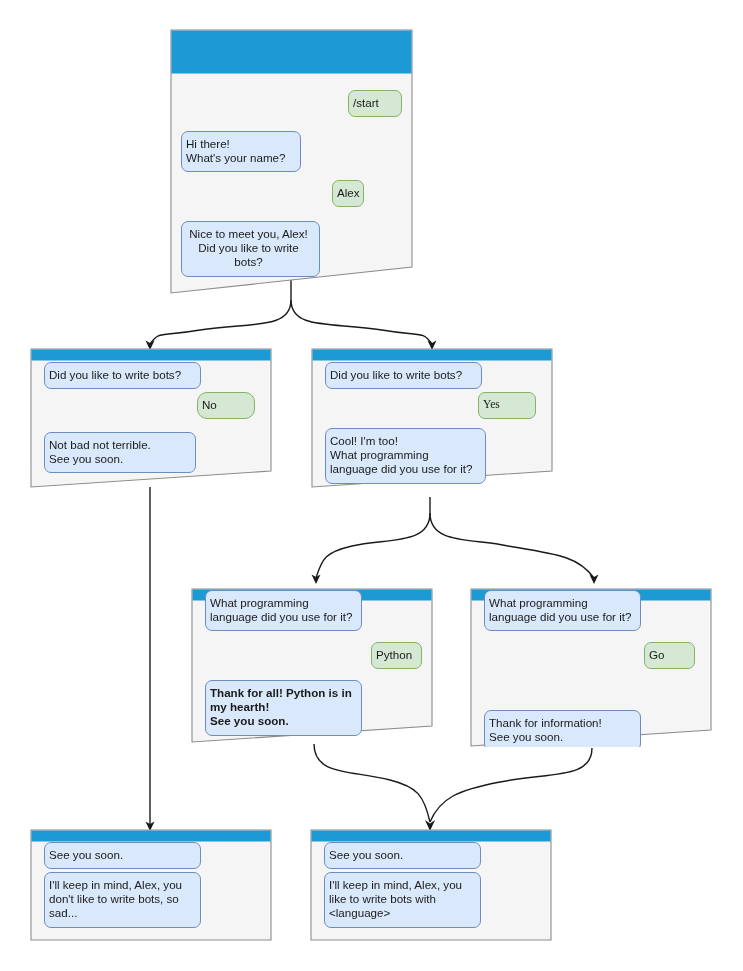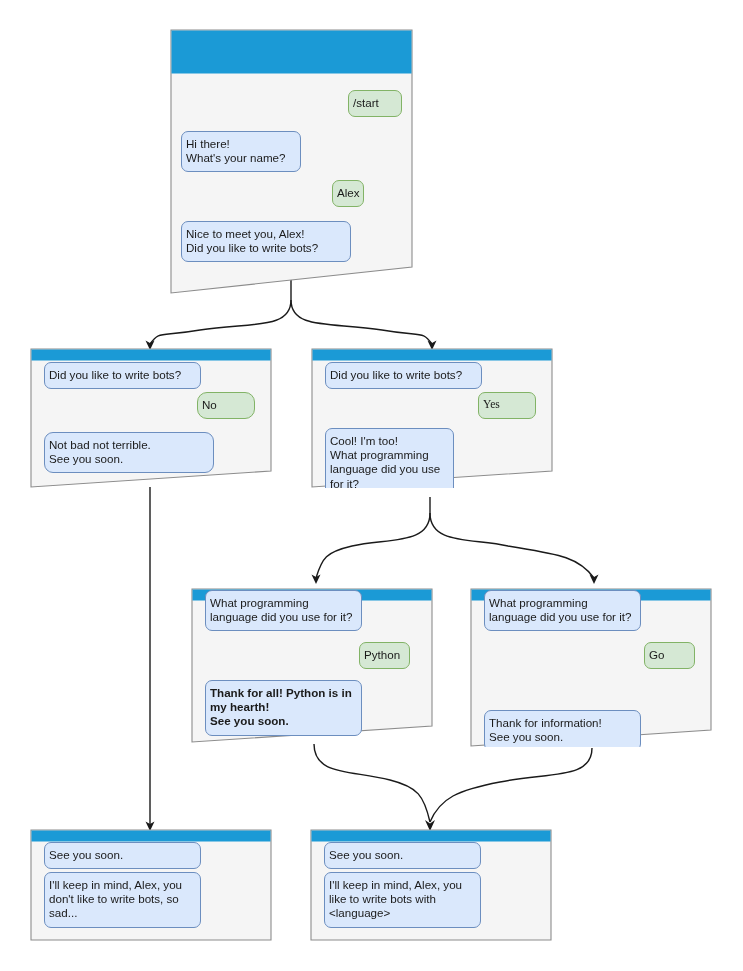--- a/index.html
+++ b/index.html
@@ -162,61 +162,61 @@
 
     <div class="content">
 
       <div class="bubble user" style="left:178px; top:61px; width:54px;">/start</div>
 
       <div class="bubble bot" style="left:11px; top:102px; width:120px;">Hi there!
 What's your name?</div>
 
       <div class="bubble user" style="left:162px; top:151px; width:32px;">Alex</div>
 
-      <div class="bubble bot" style="left:11px; top:192px; width:170px;">Nice to meet you, Alex!
+      <div class="bubble bot" style="left:11px; top:192px; width:139px;text-align:center;">Nice to meet you, Alex!
 Did you like to write bots?</div>
     </div>
   </div>
 
   <div class="node" style="left:30px; top:348px; width:242px; height:140px;">
     <svg class="shape" viewBox="0 0 242 140" preserveAspectRatio="none">
       <path class="body" d="M 1 1 L 241 1 L 241 123 L 1 139 Z"></path>
       <rect class="bar" x="1.5" y="1.5" width="239" height="11"></rect>
     </svg>
     <div class="content clip">
       <div class="bubble bot" style="left:14px; top:14px; width:157px;">Did you like to write bots?</div>
       <div class="bubble user" style="left:167px; top:44px; width:58px;border-radius:10px;">No</div>
-      <div class="bubble bot" style="left:14px; top:84px; width:170px;border-radius:9px;">Not bad not terrible.
+      <div class="bubble bot" style="left:14px; top:84px; width:152px;">Not bad not terrible.
 See you soon.</div>
     </div>
   </div>
 
   <div class="node" style="left:311px; top:348px; width:242px; height:140px;">
     <svg class="shape" viewBox="0 0 242 140" preserveAspectRatio="none">
       <path class="body" d="M 1 1 L 241 1 L 241 123 L 1 139 Z"></path>
       <rect class="bar" x="1.5" y="1.5" width="239" height="11"></rect>
     </svg>
     <div class="content clip">
       <div class="bubble bot" style="left:14px; top:14px; width:157px;">Did you like to write bots?</div>
       <div class="bubble user" style="left:167px; top:44px; width:58px;font-family:Liberation Serif, serif;">Yes</div>
-      <div class="bubble bot" style="left:14px; top:80px; width:129px;">Cool! I'm too!
+      <div class="bubble bot" style="left:14px; top:80px; width:161px;">Cool! I'm too!
 What programming
 language did you use for it?</div>
     </div>
   </div>
 
   <div class="node" style="left:191px; top:588px; width:242px; height:155px;">
     <svg class="shape" viewBox="0 0 242 155" preserveAspectRatio="none">
       <path class="body" d="M 1 1 L 241 1 L 241 138 L 1 154 Z"></path>
       <rect class="bar" x="1.5" y="1.5" width="239" height="11"></rect>
     </svg>
     <div class="content clip">
       <div class="bubble bot" style="left:14px; top:2px; width:157px;">What programming
 language did you use for it?</div>
-      <div class="bubble user" style="left:168px; top:54px; width:51px;">Python</div>
+      <div class="bubble user" style="left:180px; top:54px; width:51px;">Python</div>
       <div class="bubble bot" style="left:14px; top:92px; width:157px;font-weight:bold;">Thank for all! Python is in
 my hearth!
 See you soon.</div>
     </div>
   </div>
 
   <div class="node" style="left:470px; top:588px; width:242px; height:159px;">
     <svg class="shape" viewBox="0 0 242 159" preserveAspectRatio="none">
       <path class="body" d="M 1 1 L 241 1 L 241 142 L 1 158 Z"></path>
       <rect class="bar" x="1.5" y="1.5" width="239" height="11"></rect>

